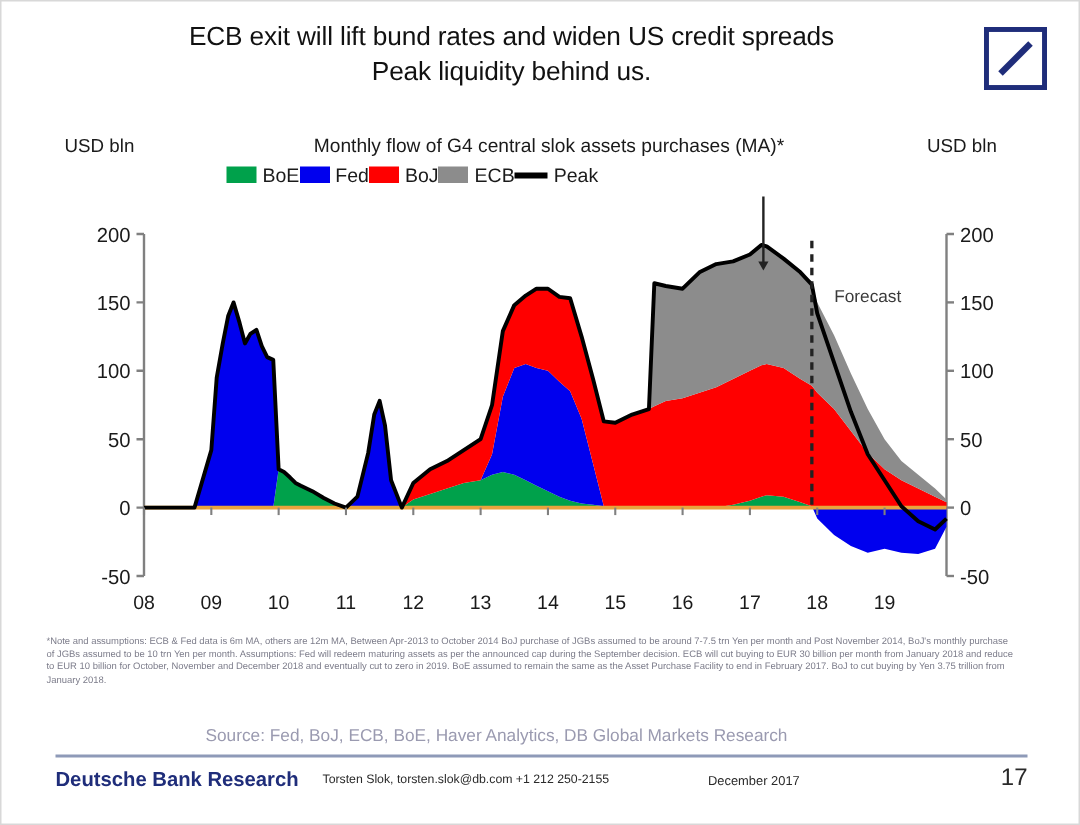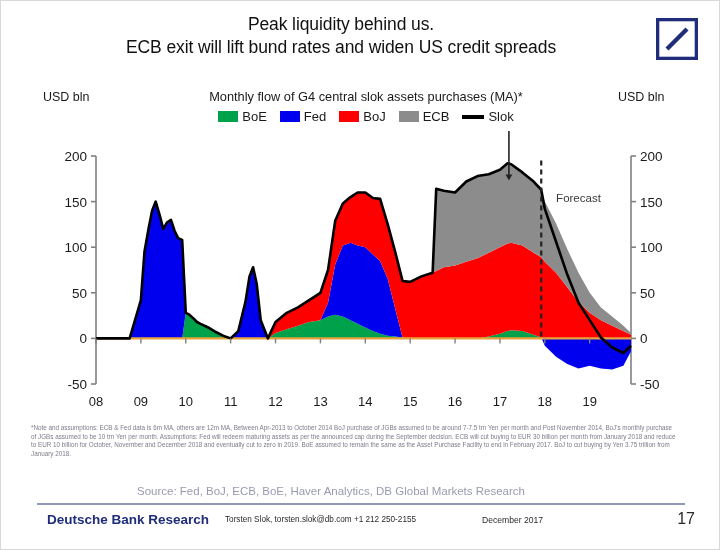--- a/index.html
+++ b/index.html
@@ -32,21 +32,21 @@
 
   
   .unit-left{position:absolute;left:42px;top:89px;font-size:12.5px;color:#1a1a1a;}
   .unit-right{position:absolute;left:617px;top:89px;font-size:12.5px;color:#1a1a1a;}
   .chart-title{
     position:absolute;left:150px;top:88px;width:430px;text-align:center;
     font-size:12.8px;color:#1a1a1a;
   }
   .legend{
     position:absolute;left:150px;top:108px;width:430px;
-    display:flex;justify-content:center;align-items:center;gap:13px;
+    display:flex;justify-content:flex-start;align-items:center;
   }
   .legend-item{display:flex;align-items:center;gap:4px;font-size:13px;color:#1a1a1a;}
   .swatch{width:20px;height:11px;display:inline-block;}
   .swatch.line{height:4px;width:22px;}
 
   
   .plot-wrap{position:absolute;left:0;top:130px;width:720px;height:285px;}
   svg.plot{display:block;}
 
   .axis-label{font-size:13.5px;fill:#1a1a1a;font-family:"Liberation Sans",sans-serif;}
@@ -60,43 +60,43 @@
   }
   
   .source{
     position:absolute;left:0;top:484px;width:660px;text-align:center;
     font-size:11.5px;color:#9a9ab0;
   }
   .rule{
     position:absolute;left:36px;top:502px;width:648px;height:2px;background:#8e9ab8;
   }
   .footer{
-    position:absolute;left:36px;top:509px;width:648px;height:24px;margin-left:10px;
+    position:absolute;left:36px;top:509px;width:648px;height:24px;
   }
   .brand{
     position:absolute;left:0;top:2px;font-size:13.5px;color:#1f2d7a;font-weight:bold;
   }
   .contact{
     position:absolute;left:178px;top:5px;font-size:8.2px;color:#2a2a2a;text-align:right;
   }
   .date{
     position:absolute;left:435px;top:5px;font-size:8.6px;color:#2a2a2a;
   }
   .pageno{
     position:absolute;right:0;top:0px;font-size:16px;color:#2a2a2a;
   }
 </style>
 </head>
 <body>
 
 <div class="slide">
 
   <div class="title-block">
+    <div class="title-line">ECB exit will lift bund rates and widen US credit spreads</div>
     <div class="title-line">Peak liquidity behind us.</div>
-    <div class="title-line">ECB exit will lift bund rates and widen US credit spreads</div>
   </div>
 
   <div class="db-logo">
     <svg width="42" height="42" viewBox="0 0 42 42">
       <rect x="1.5" y="1.5" width="39" height="39" fill="#ffffff" stroke="#1f2d7a" stroke-width="3.6"></rect>
       <line x1="11" y1="31" x2="31" y2="11" stroke="#1f2d7a" stroke-width="4.2"></line>
     </svg>
   </div>
 
   <div class="unit-left">USD bln</div>
@@ -116,21 +116,21 @@
     <span class="legend-item">
       <span class="swatch" style="background:#FF0000"></span>
       <span>BoJ</span>
     </span>
     <span class="legend-item">
       <span class="swatch" style="background:#8C8C8C"></span>
       <span>ECB</span>
     </span>
     <span class="legend-item">
       <span class="swatch line" style="background:#000000"></span>
-      <span>Slok</span>
+      <span>Peak</span>
     </span>
   </div>
 
   <div class="plot-wrap">
     <svg class="plot" id="chart-svg" width="720" height="285" viewBox="0 0 720 285">
         <line x1="95" y1="25" x2="95" y2="253" stroke="#808080" stroke-width="1.6"></line>
         <line x1="630" y1="25" x2="630" y2="253" stroke="#808080" stroke-width="1.6"></line>
         <line x1="90" y1="253" x2="95" y2="253" stroke="#808080" stroke-width="1.6"></line>
         <line x1="630" y1="253" x2="635" y2="253" stroke="#808080" stroke-width="1.6"></line>
         <text x="86" y="258" text-anchor="end" class="axis-label">-50</text>

